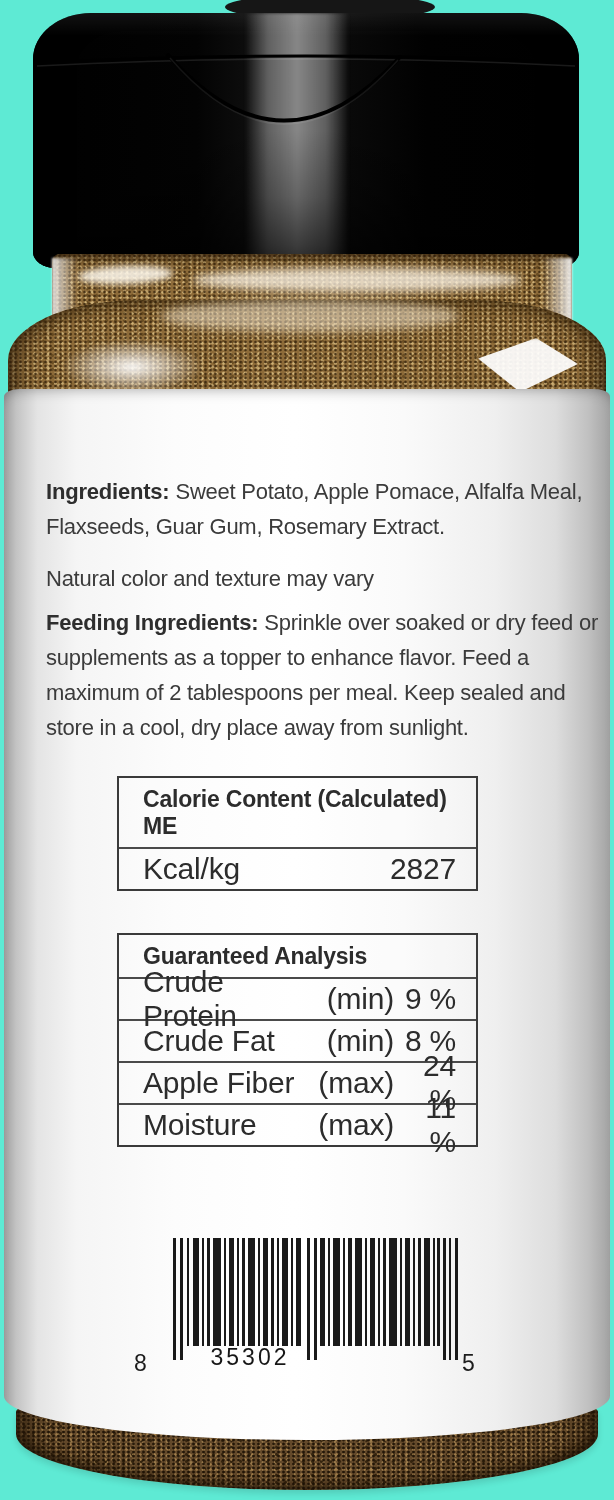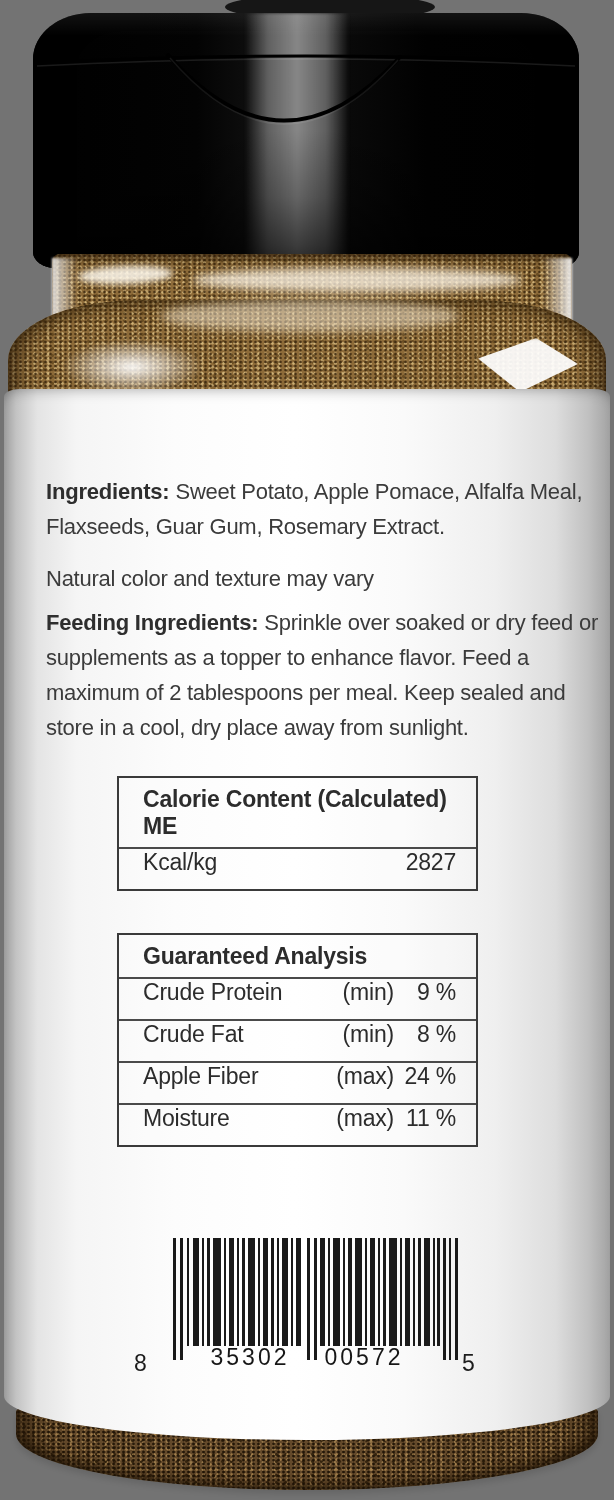--- a/index.html
+++ b/index.html
@@ -1,18 +1,18 @@
 <!DOCTYPE html>
 <html><head>
 <meta charset="utf-8">
 <style>
   html,body { margin:0; padding:0; background:#ffffff; }
   .stage {
     position:relative; width:614px; height:1500px; margin:0 auto;
-    background:#737373; overflow:hidden;
+    background:#5eead4; overflow:hidden;
     font-family:"Liberation Sans", sans-serif;
   }
   .abs { position:absolute; }
 
   
   .cap-top-sliver {
     left:225px; top:-6px; width:210px; height:26px;
     background:#161616; border-radius:50%;
   }
   .cap {
@@ -114,23 +114,23 @@
   .note-p        { left:42px; top:172px; width:552px; }
   .feeding-p     { left:42px; top:216px; width:556px; }
 
   
   .aafco { position:absolute; left:113px; width:361px;
     border:2.5px solid #3a3a3a; color:#2c2c2c; box-sizing:border-box;
     background:rgba(255,255,255,0.20);
   }
   .aafco .hdr { font-weight:bold; font-size:23px; letter-spacing:-0.2px;
     padding:8px 10px 7px 24px; }
-  .aafco .row { display:flex; align-items:flex-start; height:40px;
+  .aafco .row { display:flex; align-items:center; height:40px;
     border-top:2px solid #4a4a4a; padding:0 20px 0 24px;
-    font-size:23px; letter-spacing:-0.2px; }
+    font-size:30px; letter-spacing:-0.2px; }
   .aafco .lbl { flex:1; }
   .aafco .val-right { margin-left:auto; text-align:right; }
   .aafco .qual { min-width:78px; text-align:right; }
   .aafco .val  { width:62px; text-align:right; }
   .aafco .foot { border-top:2px solid #4a4a4a; font-size:20px; line-height:25px;
     padding:7px 14px 8px 21px; letter-spacing:-0.2px; }
 
   .calorie-table  { top:387px; }
   .analysis-table { top:544px; }
 
@@ -269,18 +269,17 @@
           <rect x="253" y="0" width="6" height="108"></rect>
         <rect x="262" y="0" width="2" height="108"></rect>
           <rect x="266" y="0" width="3" height="108"></rect>
         <rect x="272" y="0" width="3" height="122"></rect>
           <rect x="278" y="0" width="2" height="122"></rect>
         <rect x="284" y="0" width="3" height="122"></rect>
       </g>
     </svg>
     <span class="bc-digit bc-left">8</span>
     <span class="bc-group bc-g1">35302</span>
-    <span class="bc-group bc-g2">00572</span>
     <span class="bc-digit bc-right">5</span>
 
   </div>
 
 </div>
 
 </body></html>

